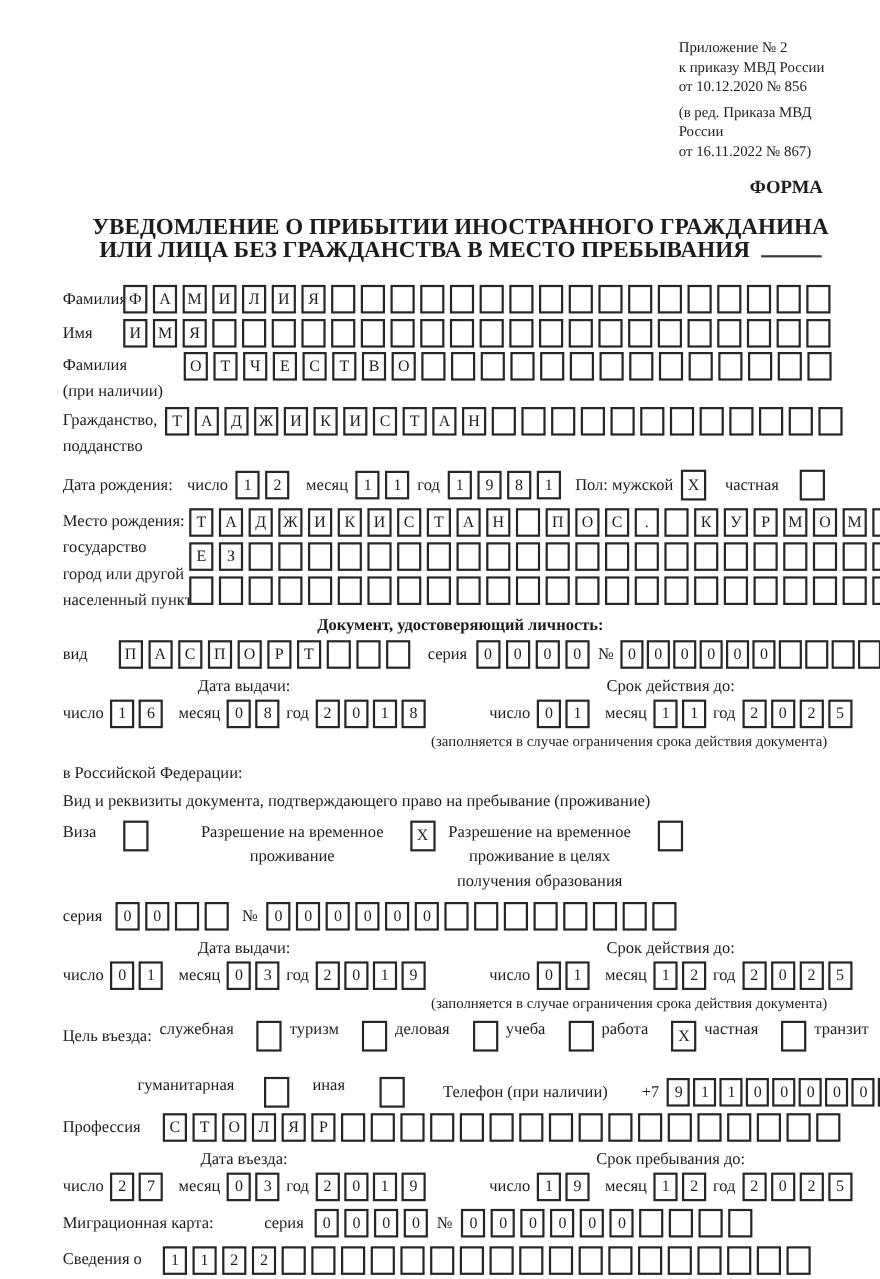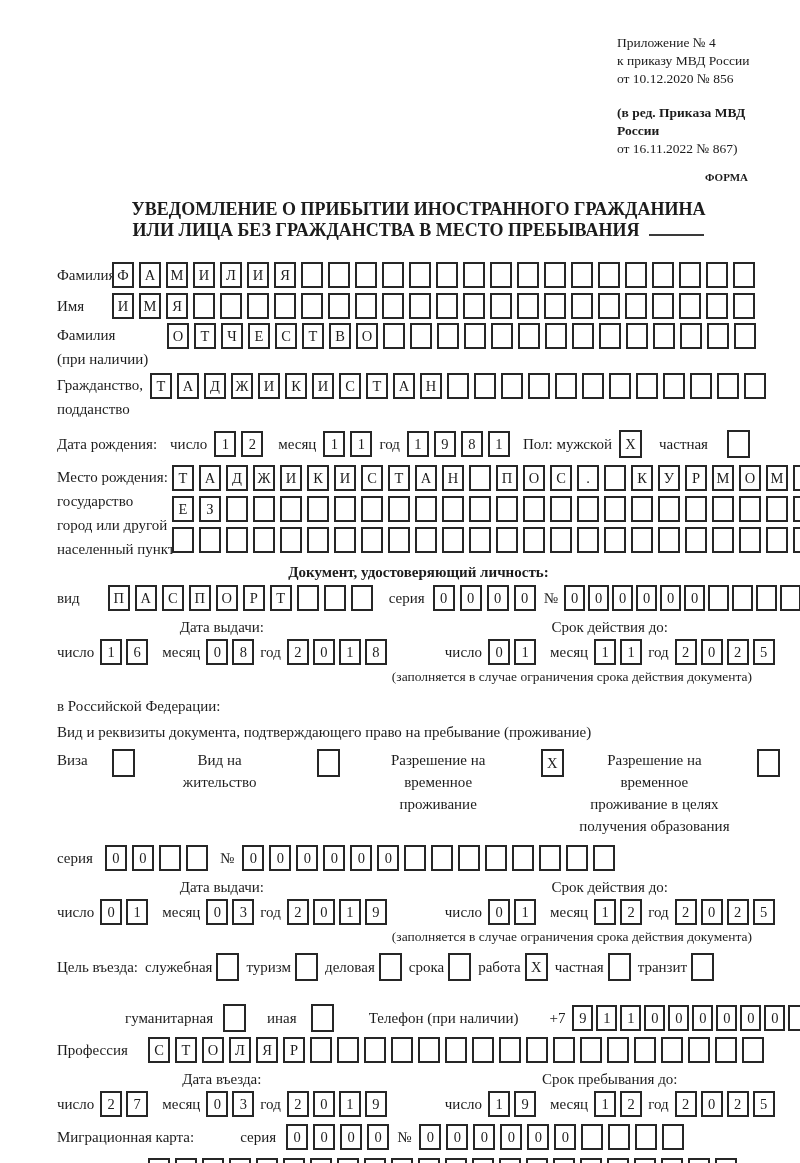--- a/index.html
+++ b/index.html
@@ -7,23 +7,23 @@
   .page {
     position:relative;
     width:800px; height:1163px;
     background:#fff;
     color:#1c1c1c;
     font-family:"Liberation Serif","DejaVu Serif",serif;
     padding:34px 20px 0 57px;
     overflow:hidden;
   }
   .appendix { margin-left:560px; font-size:13.5px; line-height:18px; }
-  .appendix .rev { margin-top:16px;font-weight:bold; }
-  .forma { text-align:right; padding-right:32px; font-weight:bold; font-size:11px; margin-top:13px; }
-  .title { text-align:center; font-weight:bold; font-size:18px; line-height:21px; margin-top:16px; }
+  .appendix .rev { margin-top:5px; }
+  .forma { text-align:right; padding-right:32px; font-weight:bold; font-size:17px; margin-top:13px; }
+  .title { text-align:center; font-weight:bold; font-size:21px; line-height:21px; margin-top:16px; }
   .blankline { display:inline-block; width:55px; border-bottom:2px solid #3a3a3a; height:12px; margin-left:10px; }
   .h1 { margin-top:25px; font-weight:bold; font-size:15px; letter-spacing:0.4px; text-align:center; white-space:nowrap; margin-left:-10px; }
 
   .lbl { font-size:15px; white-space:nowrap; }
   .frow { display:flex; align-items:center; margin-top:5px; }
   .frow-top { display:flex; align-items:flex-start; margin-top:4px; }
   .lblcol { flex:0 0 auto; font-size:15px; line-height:24px; }
   .boxes { display:inline-flex; gap:5px; flex-wrap:nowrap; }
   .box {
     display:inline-flex; align-items:center; justify-content:center;
@@ -45,31 +45,31 @@
   .dg-row .boxes { gap:4px; }
   .note { text-align:right; padding-right:28px; font-size:13.5px; margin-top:4px; }
 
   .intro { font-size:15px; line-height:26px; margin-top:8px; }
   .opts-row { display:flex; align-items:flex-start; margin-top:4px; }
   .opt { display:flex; align-items:flex-start; gap:24px; }
   .opt-label { font-size:15px; line-height:22px; text-align:center; }
   .gap12{width:12px;flex:0 0 auto;} .gap20{width:20px;flex:0 0 auto;} .gap28{width:28px;flex:0 0 auto;}
 
   .purpose-row { display:flex; align-items:center; gap:7px; margin-top:8px; flex-wrap:nowrap; }
-  .purpose-item { display:flex; align-items:center; gap:4px; }
+  .purpose-item { display:flex; align-items:flex-start; gap:21px; }
 
   .reps { display:flex; align-items:flex-start; margin-top:8px; }
 </style>
 </head>
 <body>
 
 <div class="page">
 
   <div class="appendix">
-    <div>Приложение № 4</div>
+    <div>Приложение № 2</div>
     <div>к приказу МВД России</div>
     <div>от 10.12.2020 № 856</div>
     <div class="rev">(в ред. Приказа МВД России</div>
     <div>от 16.11.2022 № 867)</div>
   </div>
 
   <div class="forma">ФОРМА</div>
 
   <div class="title">
     <div>УВЕДОМЛЕНИЕ О ПРИБЫТИИ ИНОСТРАННОГО ГРАЖДАНИНА</div>
@@ -404,24 +404,20 @@
     <div>в Российской Федерации:</div>
     <div>Вид и реквизиты документа, подтверждающего право на пребывание (проживание)</div>
   </div>
 
   <div class="opts-row">
     <div class="opt">
       <span class="opt-label">Виза</span>
       <span class="box cbox"></span>
     </div>
     <div class="gap28"></div>
-    <div class="opt">
-      <span class="opt-label">Вид на жительство</span>
-      <span class="box cbox" style="margin-left:16px;"></span>
-    </div>
     <div class="gap20"></div>
     <div class="opt">
       <span class="opt-label">
         <div>Разрешение на временное</div>
         <div>проживание</div>
       </span>
       <span class="box cbox">X</span>
     </div>
     <div class="gap12"></div>
     <div class="opt">
@@ -517,21 +513,21 @@
     </span>
     <span class="purpose-item">
       <span class="lbl">туризм</span>
       <span class="box cbox"></span>
     </span>
     <span class="purpose-item">
       <span class="lbl">деловая</span>
       <span class="box cbox"></span>
     </span>
     <span class="purpose-item">
-      <span class="lbl">срока</span>
+      <span class="lbl">учеба</span>
       <span class="box cbox"></span>
     </span>
     <span class="purpose-item">
       <span class="lbl">работа</span>
       <span class="box cbox">X</span>
     </span>
     <span class="purpose-item">
       <span class="lbl">частная</span>
       <span class="box cbox"></span>
     </span>

